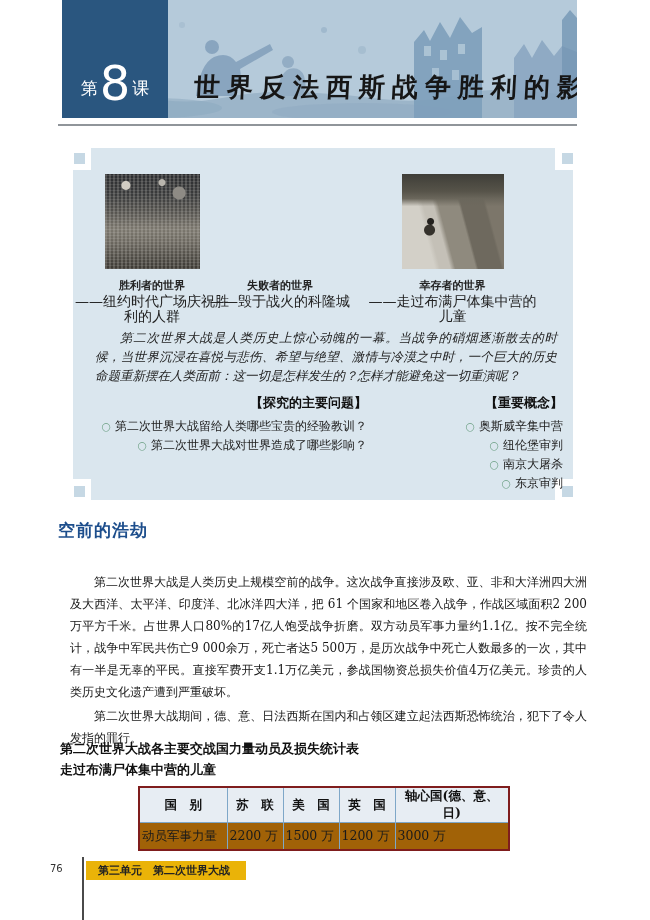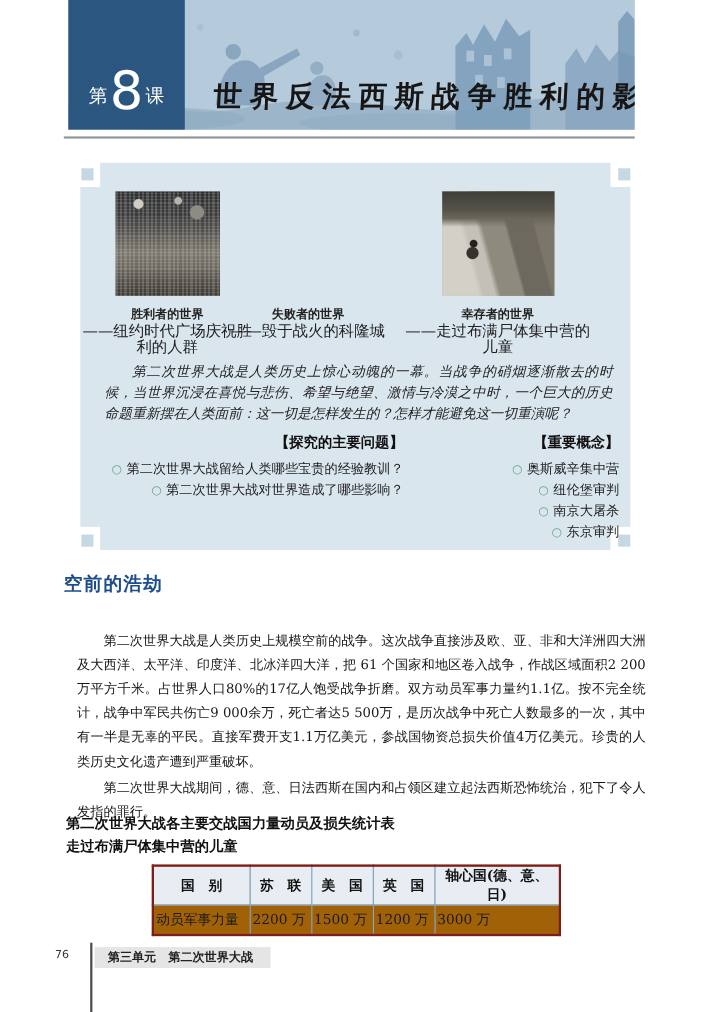--- a/index.html
+++ b/index.html
@@ -87,21 +87,21 @@
               border:2px solid #7f1d1d;background:#a16207;table-layout:fixed;}
   table.stats th{background:#e7edf3;font-weight:700;font-size:12.5px;color:#111;
                  border:1px solid #7ea7c8;height:26px;padding:0 2px;}
   table.stats td{font-size:12.5px;color:#1a1a1a;text-align:left;border:1px solid #7ea7c8;height:26px;padding:0 2px;}
   .col-label{width:88px;} .col-su{width:56px;} .col-us{width:56px;} .col-uk{width:56px;} .col-axis{width:114px;}
 
   
   .page-num{position:absolute;left:50px;top:863px;font-family:"DejaVu Sans","Liberation Sans",sans-serif;
             font-size:10px;color:#333;}
   .footer-vline{position:absolute;left:82px;top:857px;width:2px;height:63px;background:#4a4a4a;}
-  .unit-strip{position:absolute;left:86px;top:861px;height:19px;line-height:19px;background:#e5e5e5;
+  .unit-strip{position:absolute;left:86px;top:861px;height:19px;line-height:19px;background:#eab308;
               padding:0 16px 0 12px;font-family:"DejaVu Sans","Liberation Sans",sans-serif;
               font-size:11px;font-weight:700;color:#222;white-space:nowrap;text-align:center;}
 </style>
 </head>
 <body>
 
 <div class="page">
 
   <div class="header-band">
     <svg class="war-art" width="515" height="118" viewBox="0 0 515 118" xmlns="http://www.w3.org/2000/svg">

